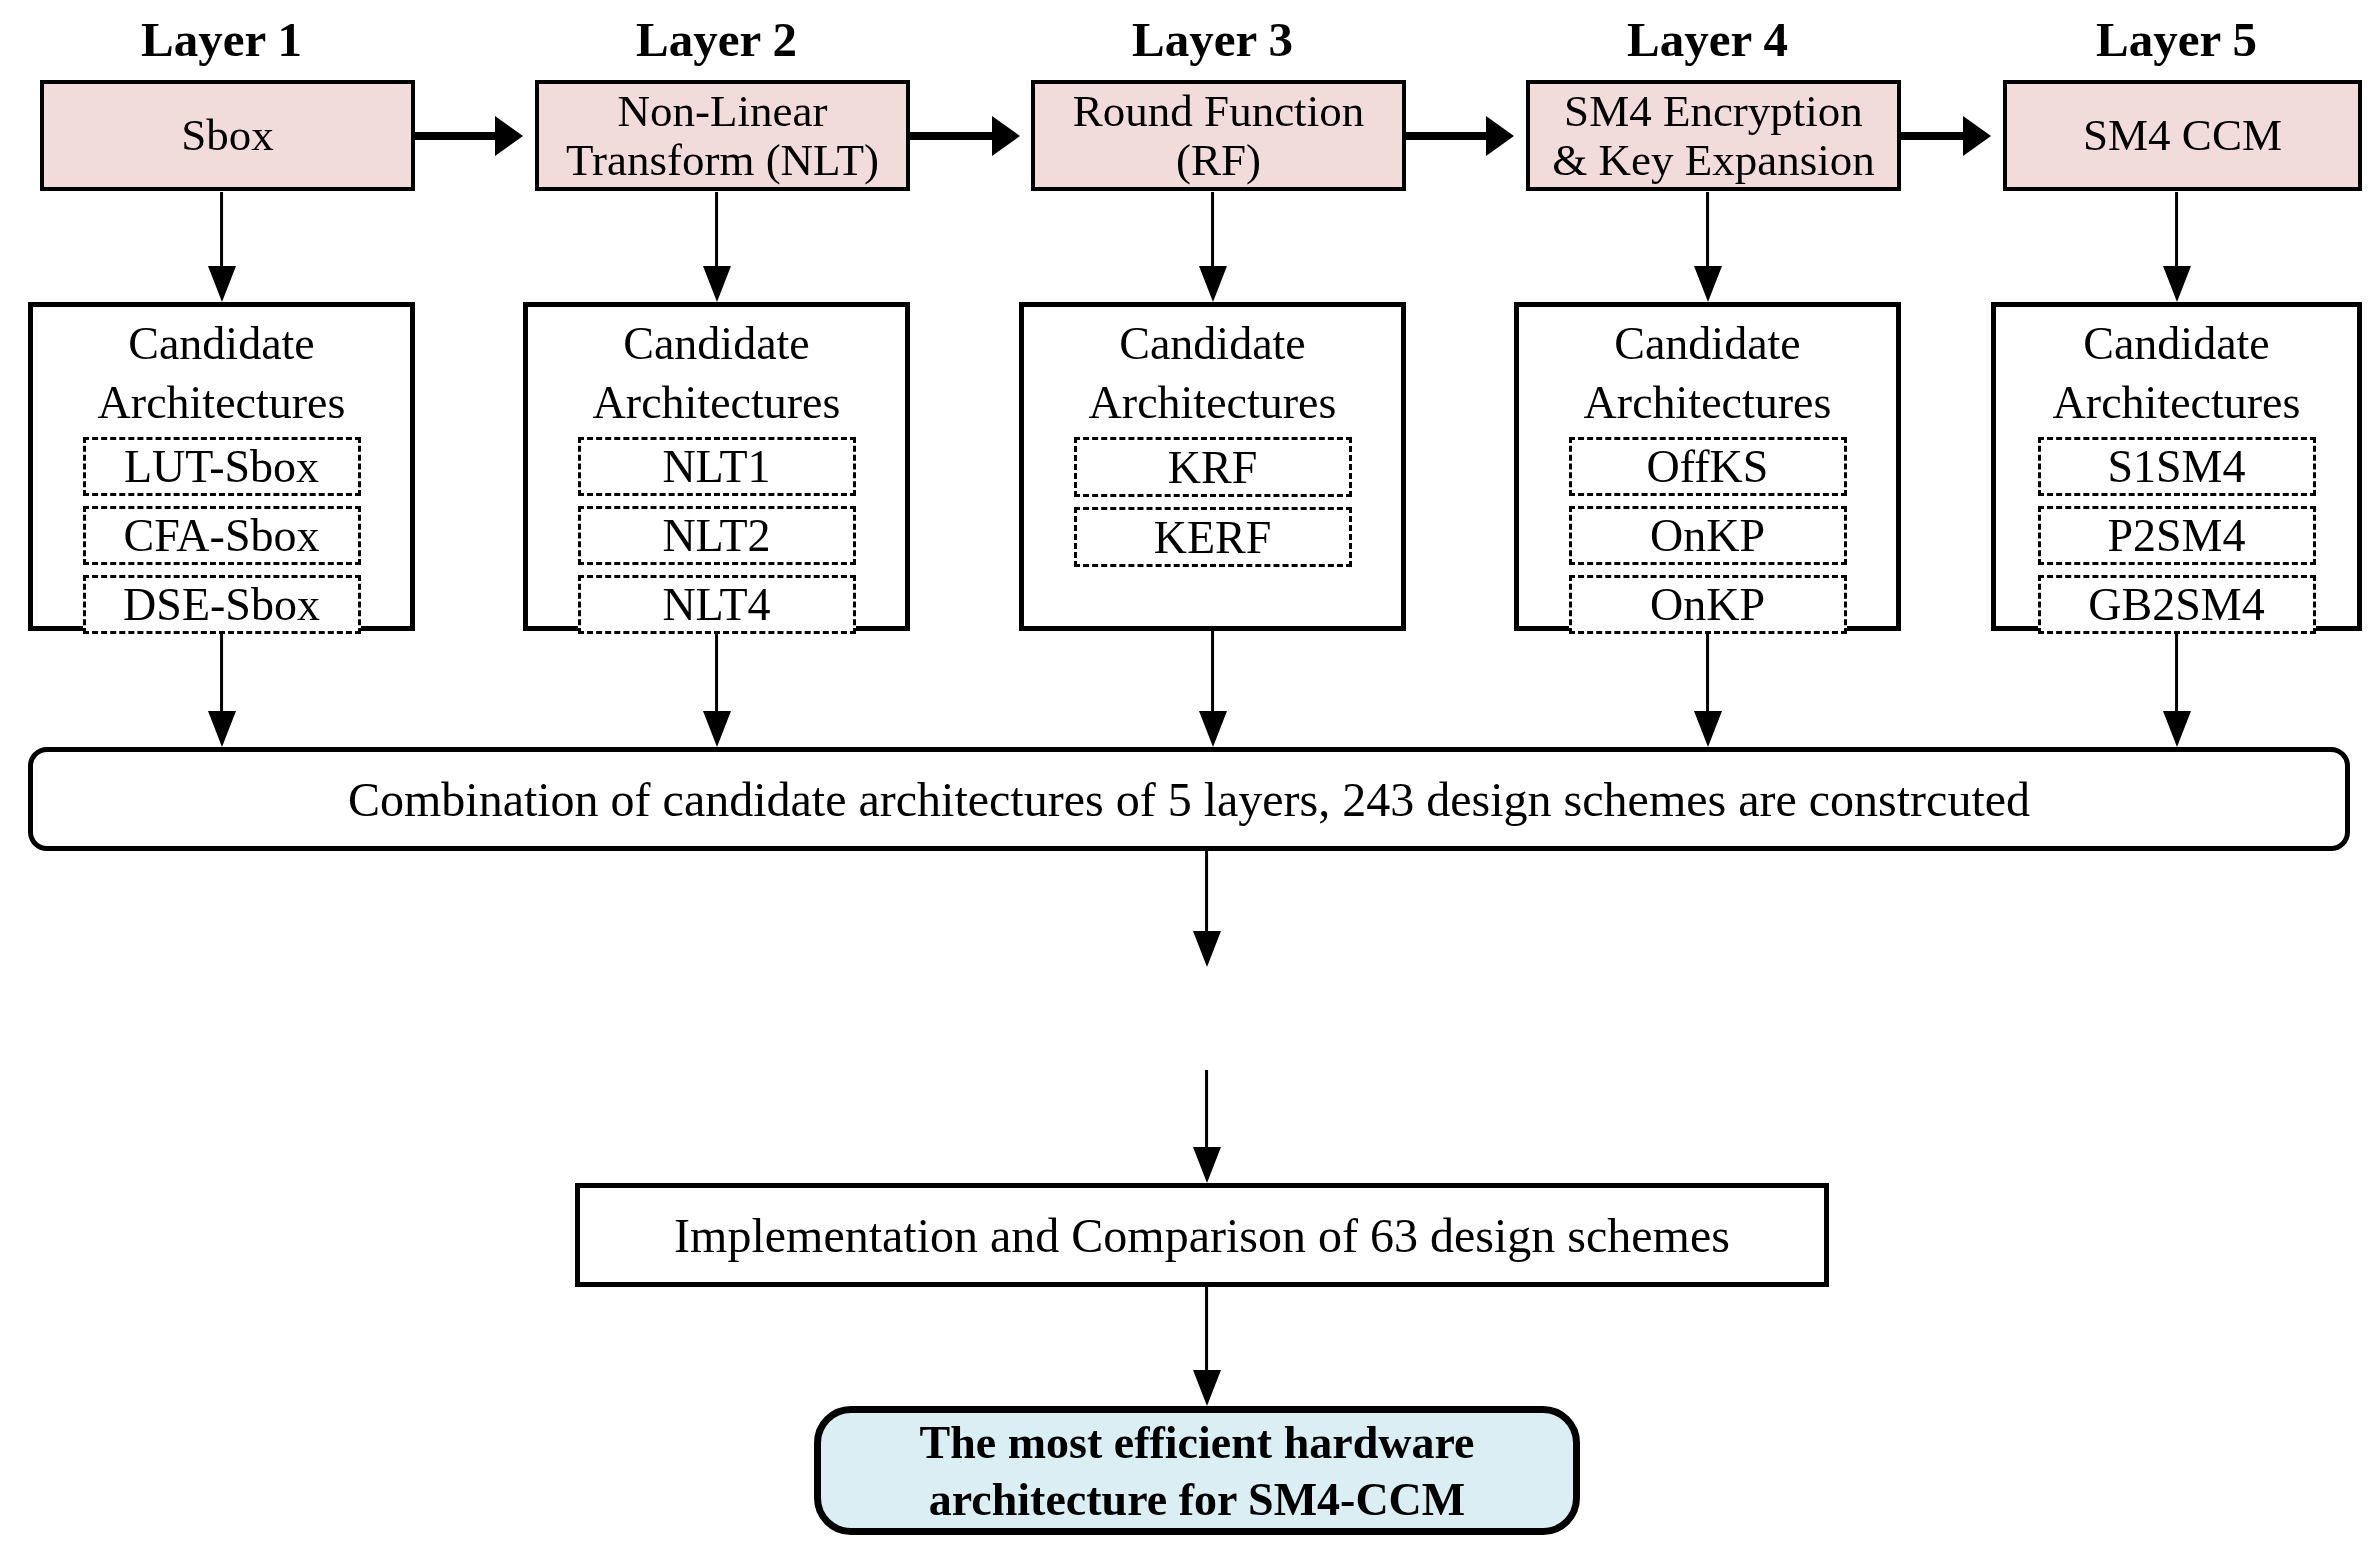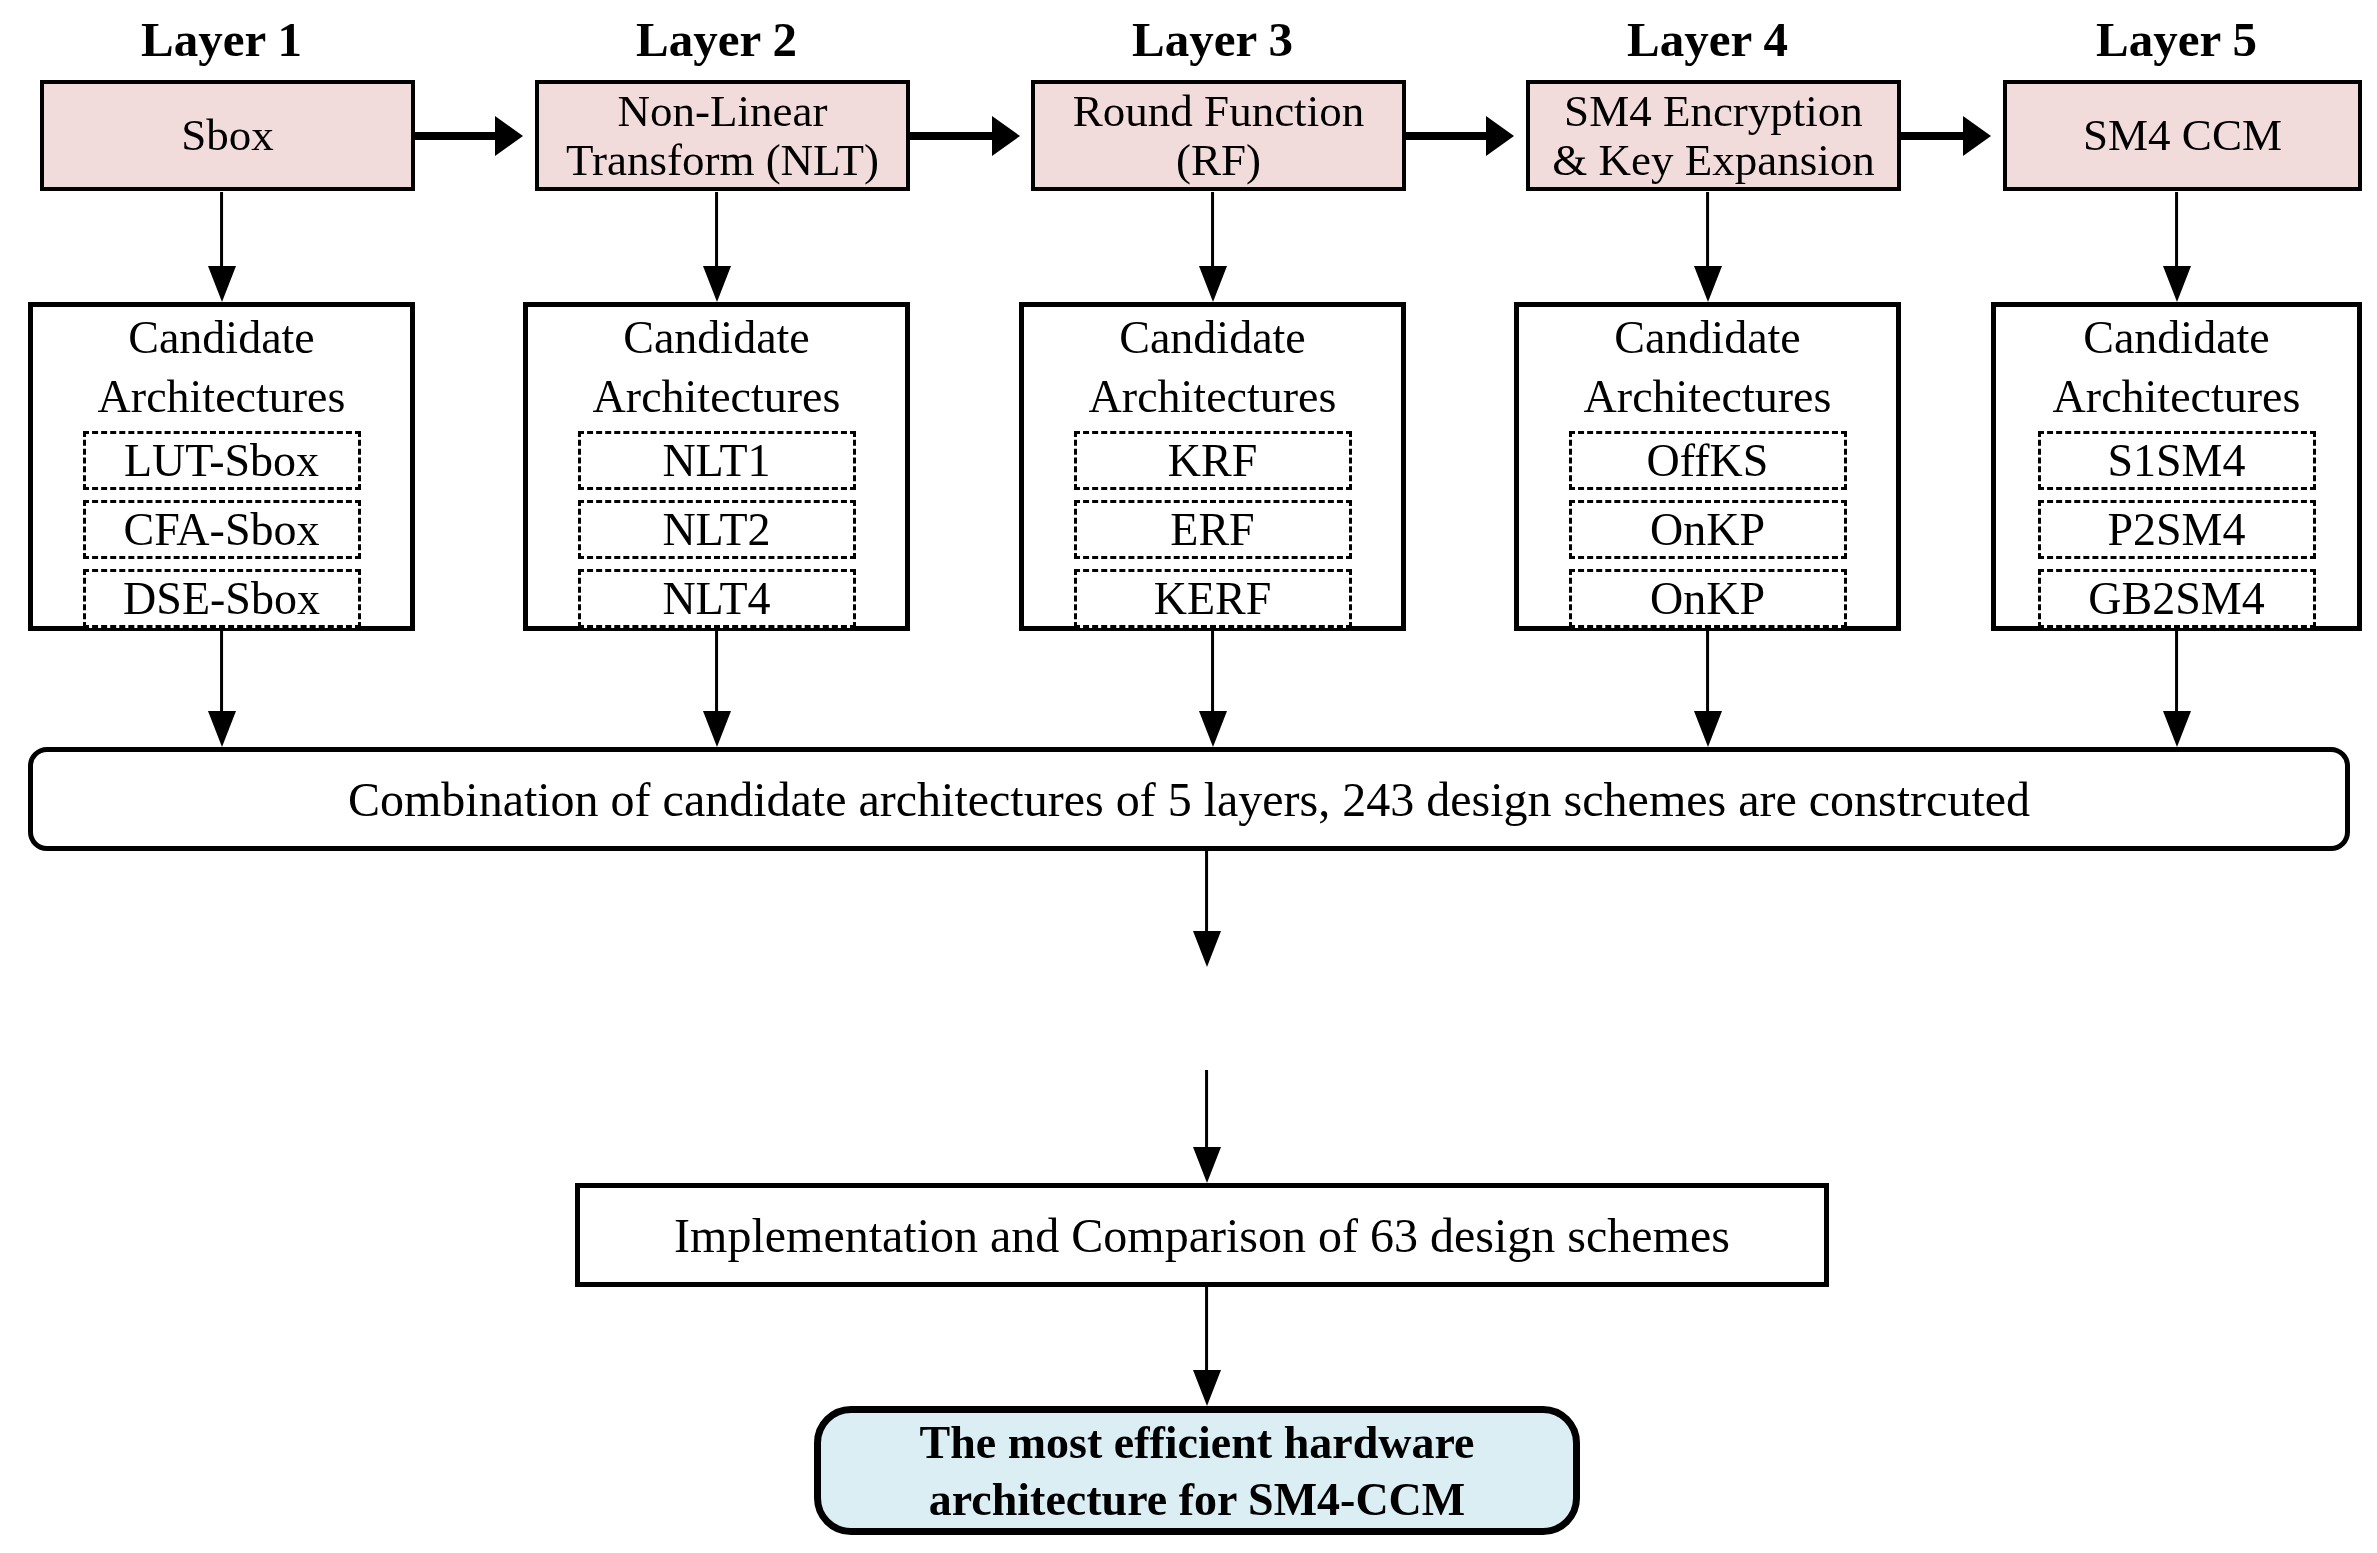--- a/index.html
+++ b/index.html
@@ -53,21 +53,21 @@
     top: 302px;
     left: 0;
     right: 0;
     height: 329px;
     background: #ffffff;
     border: 5.4px solid #000;
     box-sizing: border-box;
     display: flex;
     flex-direction: column;
     align-items: center;
-    padding-top: 1px;
+    padding-top: 7px;
   }
   .cand-title {
     text-align: center;
     white-space: pre-line;
     font-size: 46px;
     line-height: 59px;
   }
   .cand-item {
     width: 278px;
     height: 60px;
@@ -217,21 +217,20 @@
     <div class="module-box">Round Function
 (RF)</div>
     <div class="varrow varrow-top">
       <div class="vline"></div>
       <div class="vhead"></div>
     </div>
     <div class="cand-box">
       <div class="cand-title">Candidate
 Architectures</div>
       <div class="cand-item">KRF</div>
-      <div class="cand-item">ERF</div>
       <div class="cand-item">KERF</div>
     </div>
     <div class="varrow varrow-bottom">
       <div class="vline"></div>
       <div class="vhead"></div>
     </div>
   </div>
 
   <div class="col" style="left:1514px;width:387px;">
     <div class="layer-header">Layer 4</div>

